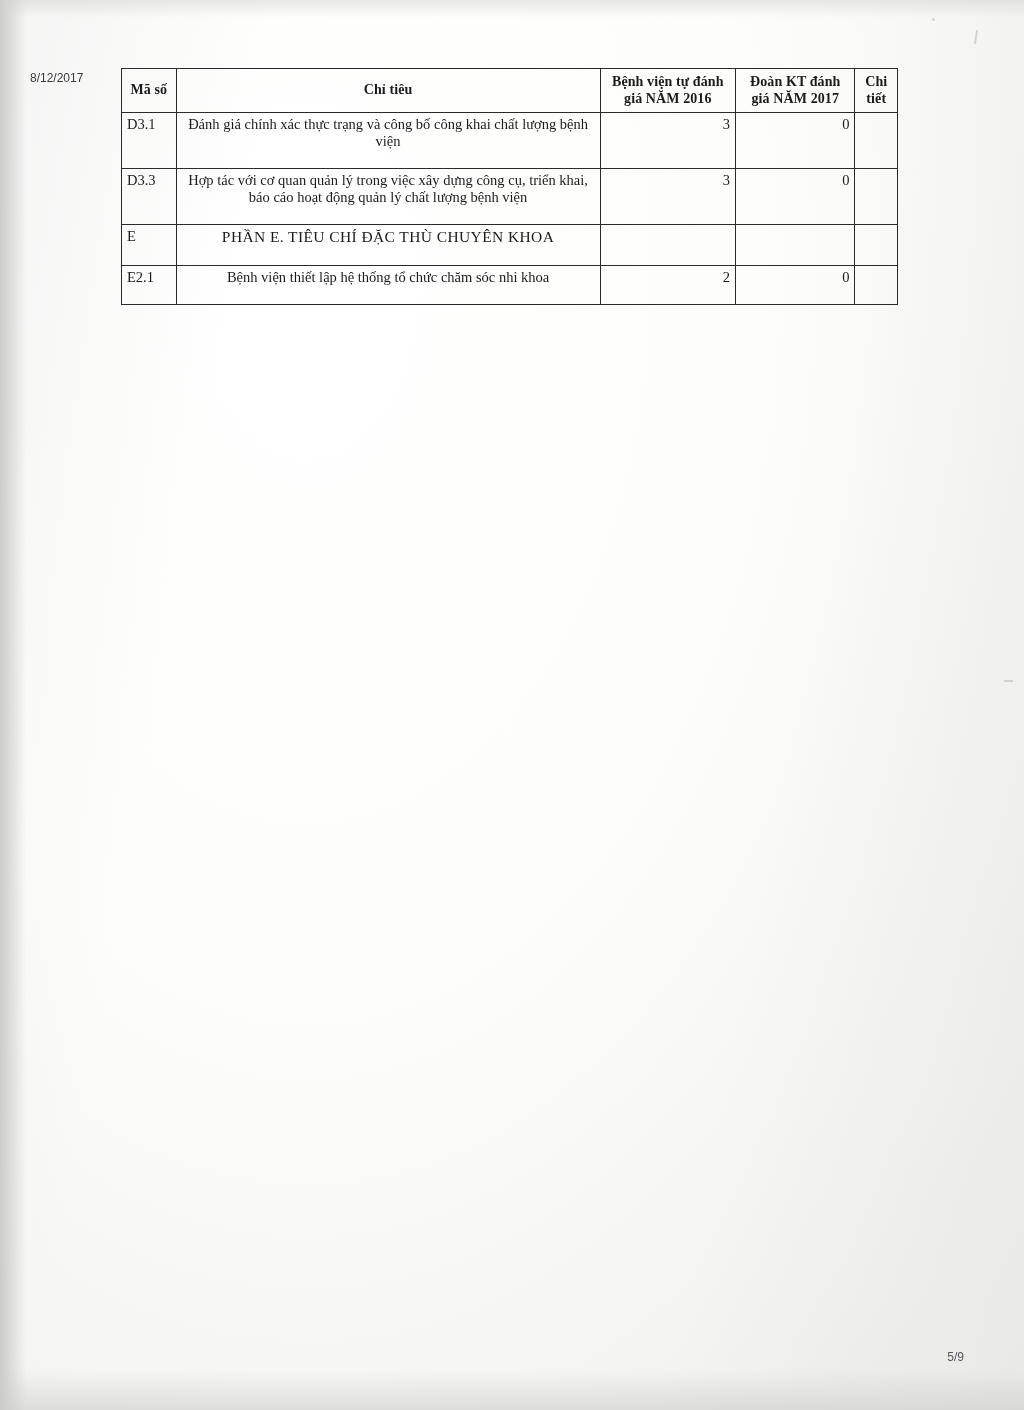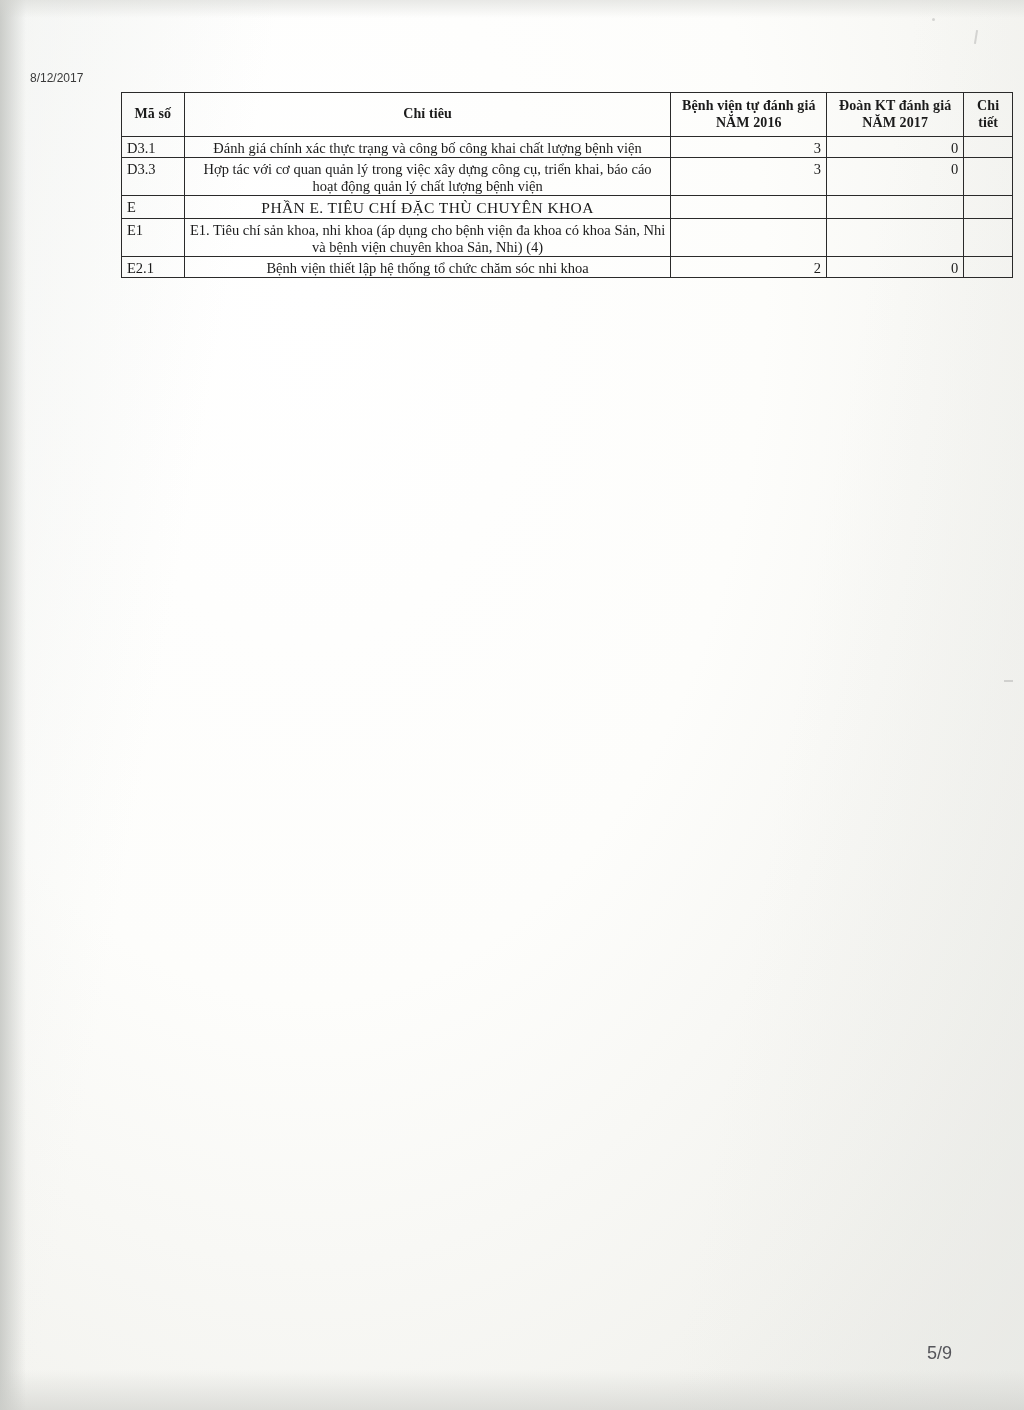--- a/index.html
+++ b/index.html
@@ -52,45 +52,45 @@
     position: absolute;
     left: 30px;
     top: 64px;
     font-family: "Liberation Sans", sans-serif;
     font-size: 12px;
     color: #3a3a3a;
     margin-top: 7px;
   }
   .page-number {
     position: absolute;
-    right: 72px;
+    right: 60px;
     bottom: 46px;
     font-family: "Liberation Sans", sans-serif;
-    font-size: 18px;
+    font-size: 12px;
     color: #55555a;
   }
 
   
   .table-wrap {
     position: absolute;
     left: 121px;
-    top: 92px;
-    width: 892px;
+    top: 68px;
+    width: 777px;
   }
   table.report {
     border-collapse: collapse;
     width: 100%;
     table-layout: fixed;
     color: #1b1b1b;
   }
   table.report th,
   table.report td {
     border: 1px solid #2a2a2a;
     vertical-align: top;
-    padding: 3px 5px 0 5px;
+    padding: 3px 5px 18px 5px;
     font-size: 14.5px;
     line-height: 1.18;
   }
   table.report thead th {
     text-align: center;
     font-weight: bold;
     vertical-align: middle;
     padding: 5px 4px;
     font-size: 14px;
     letter-spacing: 0.1px;
@@ -189,27 +189,20 @@
           <td class="detail"></td>
         </tr>
         <tr class="section">
           <td class="code">E</td>
           <td class="criterion">PHẦN E. TIÊU CHÍ ĐẶC THÙ CHUYÊN KHOA</td>
           <td class="score"></td>
           <td class="score-team"></td>
           <td class="detail"></td>
         </tr>
         <tr>
-          <td class="code">E1</td>
-          <td class="criterion">E1. Tiêu chí sản khoa, nhi khoa (áp dụng cho bệnh viện đa khoa có khoa Sản, Nhi và bệnh viện chuyên khoa Sản, Nhi) (4)</td>
-          <td class="score"></td>
-          <td class="score-team"></td>
-          <td class="detail"></td>
-        </tr>
-        <tr>
           <td class="code">E2.1</td>
           <td class="criterion">Bệnh viện thiết lập hệ thống tổ chức chăm sóc nhi khoa</td>
           <td class="score">2</td>
           <td class="score-team">0</td>
           <td class="detail"></td>
         </tr>
       </tbody>
     </table>
   </div>
 

